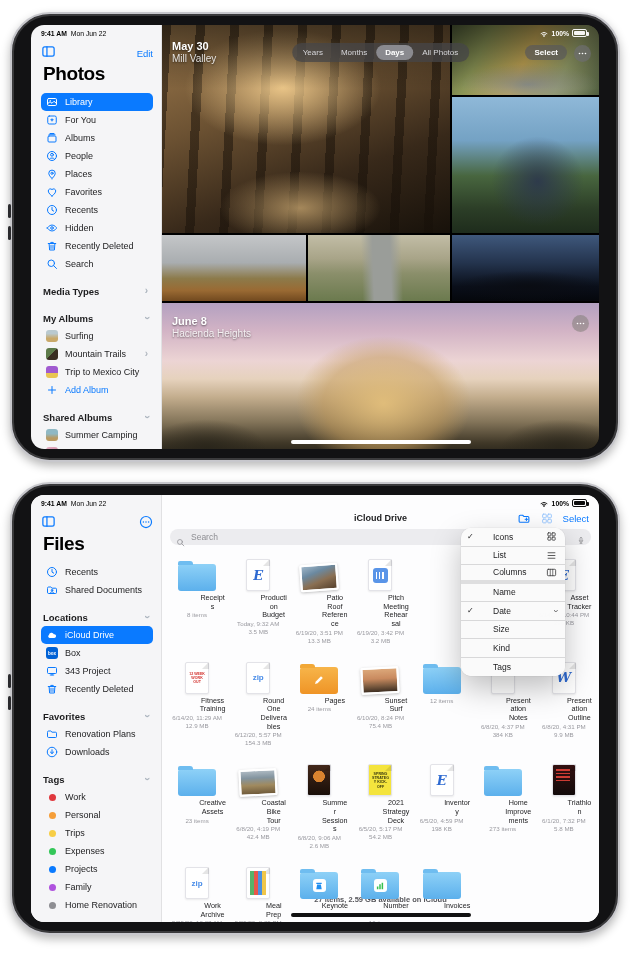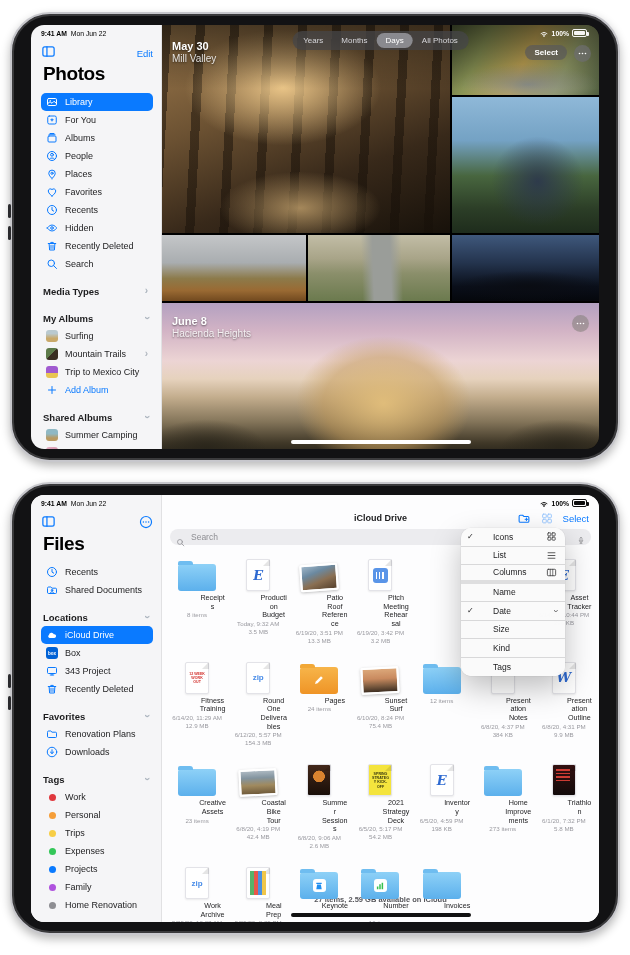--- a/index.html
+++ b/index.html
@@ -85,24 +85,24 @@
  radial-gradient(ellipse 18% 26% at 10% 96%,rgba(40,36,26,.9),rgba(40,36,26,0) 75%),
  radial-gradient(ellipse 18% 26% at 90% 96%,rgba(40,36,26,.9),rgba(40,36,26,0) 75%),
  linear-gradient(180deg,#b3a0c0 0%,#d2b3c5 18%,#ecd4d4 38%,#e6d2bd 50%,#c3ad8d 62%,#84755a 78%,#403828 92%,#262218 100%);}
 .pscrim{position:absolute;left:0;top:0;right:0;height:64px;z-index:2;
  background:linear-gradient(rgba(0,0,0,.5),rgba(0,0,0,0));}
 .dayhdr{position:absolute;z-index:3;color:#fff;}
 .dayhdr .d{font-size:11px;font-weight:bold;text-shadow:0 1px 2px rgba(0,0,0,.5);}
 .dayhdr .l{font-size:10px;color:rgba(255,255,255,.85);margin-top:1px;text-shadow:0 1px 2px rgba(0,0,0,.5);}
 .hdr-may{left:10px;top:15px;}
 .hdr-june{left:10px;top:290px;}
-.segwrap{position:absolute;z-index:3;left:50%;transform:translateX(-50%);top:6px;
+.segwrap{position:absolute;z-index:3;left:50%;transform:translateX(-50%);top:18px;
  background:rgba(70,70,72,.75);border-radius:13px;padding:2px;display:flex;align-items:center;text-align:center;}
 .seg{font-size:8px;color:#d6d6da;padding:3px 9px;border-radius:11px;white-space:nowrap;}
-.seg.sg-selected{background:rgba(142,142,147,.95);color:#fff;font-weight:normal;}
+.seg.sg-selected{background:rgba(142,142,147,.95);color:#fff;font-weight:bold;}
 .pselect{position:absolute;z-index:3;right:32px;top:20px;background:rgba(88,88,90,.7);color:#fff;
  font-size:8px;font-weight:bold;padding:3px 9px;border-radius:10px;}
 .pellip{position:absolute;z-index:3;width:17px;height:17px;border-radius:50%;background:rgba(110,110,112,.7);
  color:#fff;display:flex;align-items:center;justify-content:center;}
 .pellip svg{width:11px;height:11px;}
 .el-top{right:8px;top:20px;}
 .el-june{right:10px;top:290px;background:rgba(130,126,120,.55);}
 .homebar{position:absolute;z-index:6;left:50%;transform:translateX(-50%);bottom:5px;width:180px;height:4px;border-radius:3px;}
 .homebar.light{background:#fff;}
 .homebar.dark{background:#111;}

